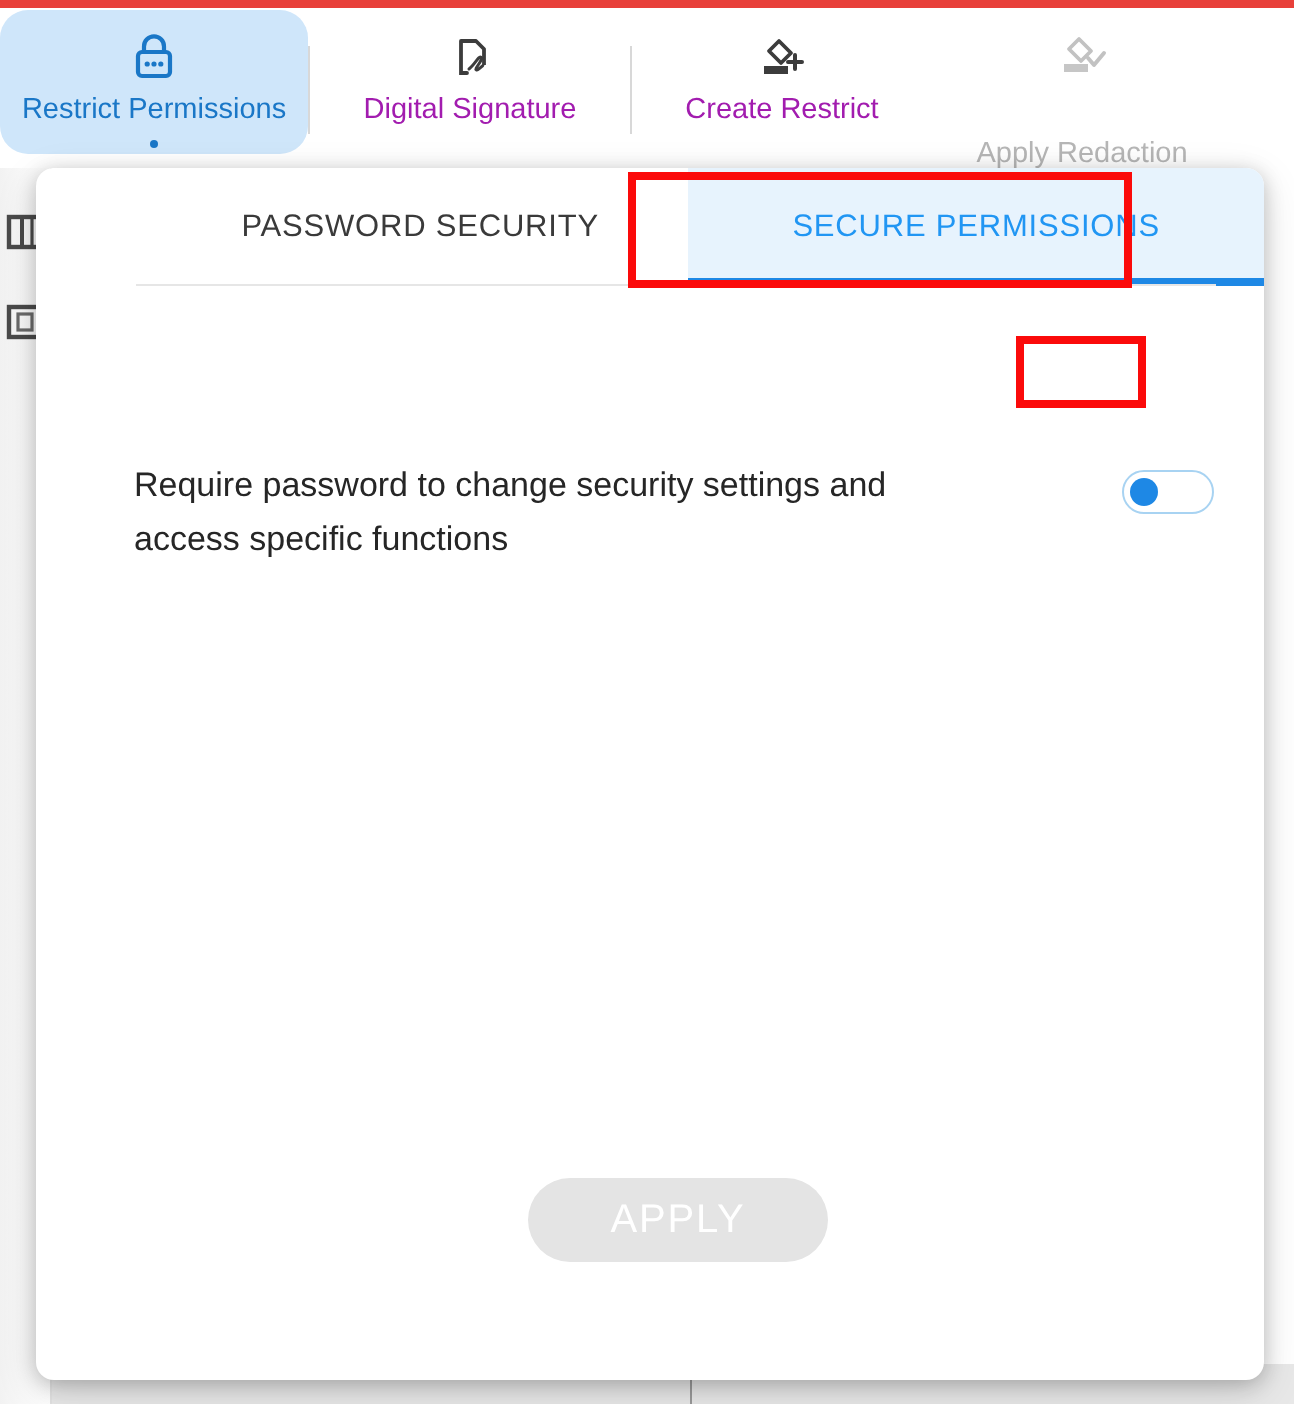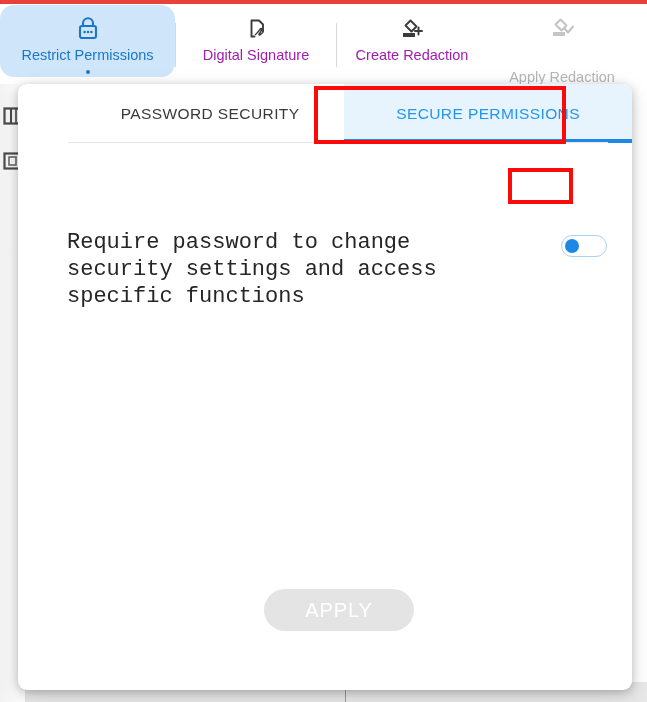--- a/index.html
+++ b/index.html
@@ -112,21 +112,21 @@
   .tool-sep {
     width: 1px;
     height: 44px;
     background: #d8d8d8;
     align-self: center;
     margin-top: 2px;
     flex: 0 0 1px;
   }
 
   
-  .ti-restrict { width: 175px; }
+  .ti-restrict { width: 154px; }
   .ti-signature { width: 160px; }
   .ti-create { width: 150px; }
   .ti-apply { width: 150px; gap: 24px; }
 
   
   .dialog {
     position: absolute;
     left: 18px; top: 84px;
     width: 614px; height: 606px;
     background: #ffffff;
@@ -204,25 +204,24 @@
   .setting-row {
     position: absolute;
     left: 35px; top: 86px;
     width: 540px;
     display: flex;
     align-items: flex-start;
     justify-content: space-between;
   }
 
   .setting-text {
-    font-size: 22px;
+    font-size: 17px;
     line-height: 27px;
     color: #262626;
     max-width: 420px;
-    font-family: Liberation Mono, monospace;
   }
 
   .toggle {
     position: relative;
     margin-top: 6px;
     width: 46px; height: 22px;
     border: 1.5px solid #a8d3f2;
     border-radius: 11px;
     background: #ffffff;
     cursor: pointer;
@@ -336,21 +335,21 @@
     <div class="tool-sep"></div>
 
     <div class="tool-item ti-create">
       <span class="tool-icon">
         <svg width="30" height="28" viewBox="0 0 30 28" fill="none">
           <path d="M13.5 5.5l6 6-5 5-6-6z" stroke="#3c3c3c" stroke-width="1.9" fill="none" stroke-linejoin="round"></path>
           <rect x="6" y="18" width="12" height="4" fill="#3c3c3c"></rect>
           <path d="M21.5 12.5v7M18 16h7" stroke="#3c3c3c" stroke-width="2" stroke-linecap="round"></path>
         </svg>
       </span>
-      <span class="tool-label">Create Redaction</span>
+      <span class="tool-label">Create Restrict</span>
     </div>
 
     <div class="tool-item disabled ti-apply">
       <span class="tool-icon">
         <svg width="30" height="28" viewBox="0 0 30 28" fill="none">
           <path d="M13.5 5.5l6 6-5 5-6-6z" stroke="#c2c2c2" stroke-width="1.9" fill="none" stroke-linejoin="round"></path>
           <rect x="6" y="18" width="12" height="4" fill="#c6c6c6"></rect>
           <path d="M18 15l3 3.5 5-6" stroke="#c2c2c2" stroke-width="2" fill="none" stroke-linecap="round" stroke-linejoin="round"></path>
         </svg>
       </span>

